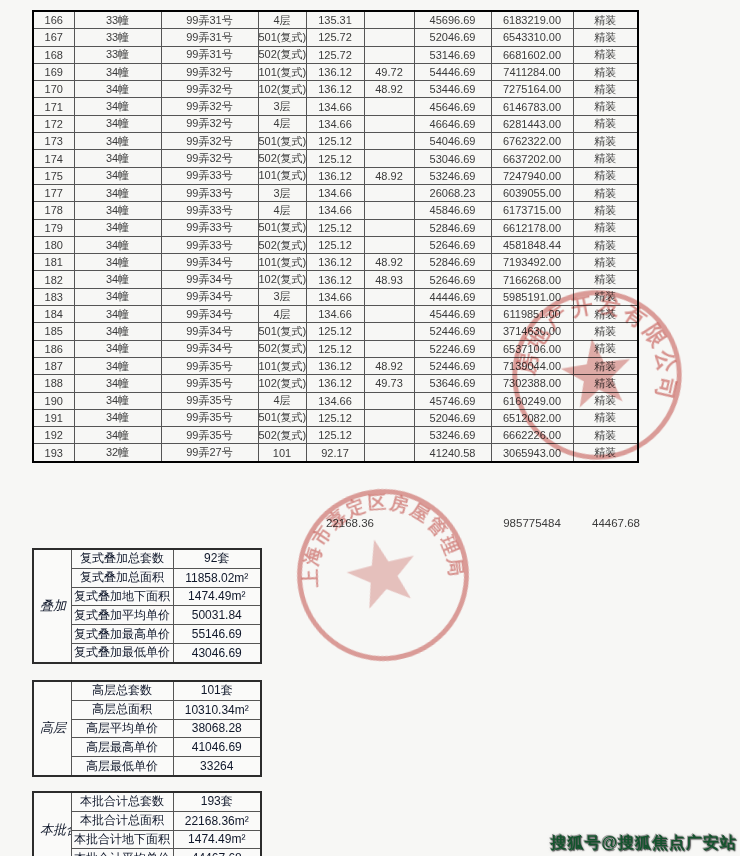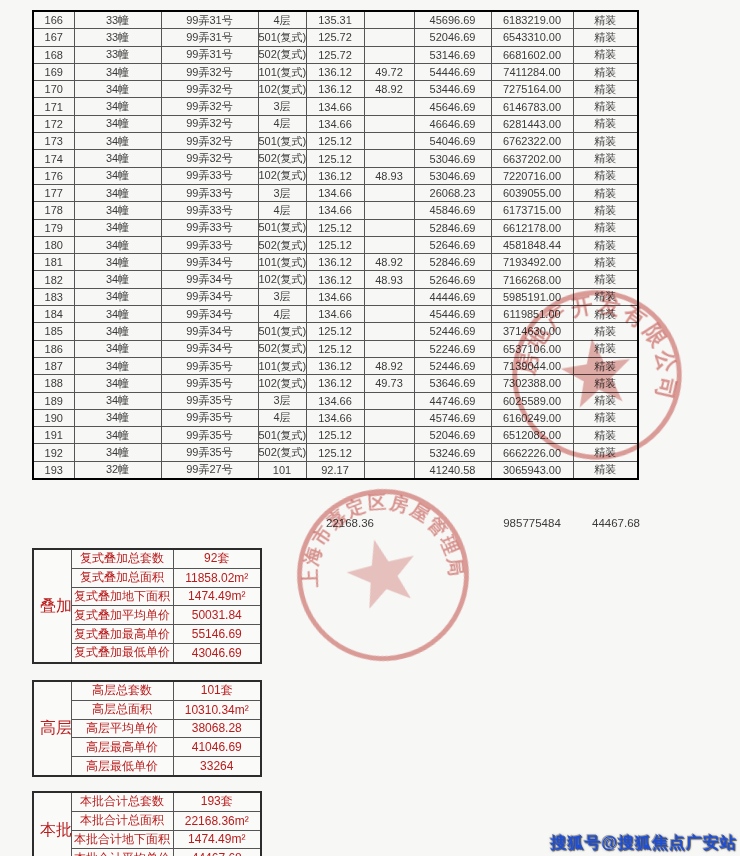--- a/index.html
+++ b/index.html
@@ -23,39 +23,39 @@
   
   .totals-line{position:absolute;left:32px;top:517px;width:640px;height:16px;font-size:11.5px;color:#3b3b3b;}
   .totals-line span{position:absolute;text-align:center;}
   .t-area {left:272px;width:92px;}
   .t-total{left:452px;width:96px;}
   .t-avg  {left:542px;width:84px;}
   
   .sum{position:absolute;left:32px;width:228px;border:2px solid #2c2c2c;background:rgba(252,252,251,.6);}
   .sum td{
     border:1px solid #555;height:17.8px;padding:0 2px;
-    text-align:center;font-size:12px;white-space:nowrap;overflow:hidden;color:#b91c1c;
+    text-align:center;font-size:12px;white-space:nowrap;overflow:hidden;color:#0f172a;
   }
-  .sum td.group{font-size:16px;word-break:break-all;line-height:1.25;padding:0 6px;}
+  .sum td.group{font-size:13px;word-break:break-all;line-height:1.25;padding:0 6px;font-style:italic;}
   #sum-0{top:548px;}
   #sum-1{top:680px;}
   #sum-2{top:791px;}
   
   .stamp{position:absolute;pointer-events:none;mix-blend-mode:multiply;filter:blur(.4px);}
   #stamp-developer{left:505px;top:283px;width:184px;height:184px;transform:rotate(-8deg);}
   #stamp-authority{left:292px;top:484px;width:182px;height:182px;transform:rotate(-14deg);}
   .stamp circle{fill:none;stroke-width:4.5;opacity:.5;}
   .stamp polygon{opacity:.42;}
   .stamp text{font-size:20px;font-weight:bold;opacity:.55;letter-spacing:3px;}
   #stamp-authority text{font-size:17px;letter-spacing:2px;}
   
   .watermark{
     position:absolute;right:3px;bottom:2px;
     font-size:16px;font-weight:bold;letter-spacing:1px;
-    color:#1d4ed8;
+    color:#14532d;
     text-shadow:-1px -1px 0 rgba(95,95,95,.55),1px 1px 1px rgba(70,70,70,.9),0 0 3px rgba(120,120,120,.6);
   }
 </style>
 </head>
 <body>
 
 <div class="page">
 
   <table class="main-table">
     <colgroup>
@@ -163,28 +163,28 @@
           <td>34幢</td>
           <td>99弄32号</td>
           <td>502(复式)</td>
           <td>125.12</td>
           <td></td>
           <td>53046.69</td>
           <td>6637202.00</td>
           <td>精装</td>
         </tr>
         <tr>
-          <td>176</td>
+          <td>175</td>
           <td>34幢</td>
           <td>99弄33号</td>
-          <td>102(复式)</td>
-          <td>136.12</td>
-          <td>48.93</td>
-          <td>53046.69</td>
-          <td>7220716.00</td>
+          <td>101(复式)</td>
+          <td>136.12</td>
+          <td>48.92</td>
+          <td>53246.69</td>
+          <td>7247940.00</td>
           <td>精装</td>
         </tr>
         <tr>
           <td>177</td>
           <td>34幢</td>
           <td>99弄33号</td>
           <td>3层</td>
           <td>134.66</td>
           <td></td>
           <td>26068.23</td>
@@ -303,31 +303,20 @@
         </tr>
         <tr>
           <td>188</td>
           <td>34幢</td>
           <td>99弄35号</td>
           <td>102(复式)</td>
           <td>136.12</td>
           <td>49.73</td>
           <td>53646.69</td>
           <td>7302388.00</td>
-          <td>精装</td>
-        </tr>
-        <tr>
-          <td>189</td>
-          <td>34幢</td>
-          <td>99弄35号</td>
-          <td>3层</td>
-          <td>134.66</td>
-          <td></td>
-          <td>44746.69</td>
-          <td>6025589.00</td>
           <td>精装</td>
         </tr>
         <tr>
           <td>190</td>
           <td>34幢</td>
           <td>99弄35号</td>
           <td>4层</td>
           <td>134.66</td>
           <td></td>
           <td>45746.69</td>

